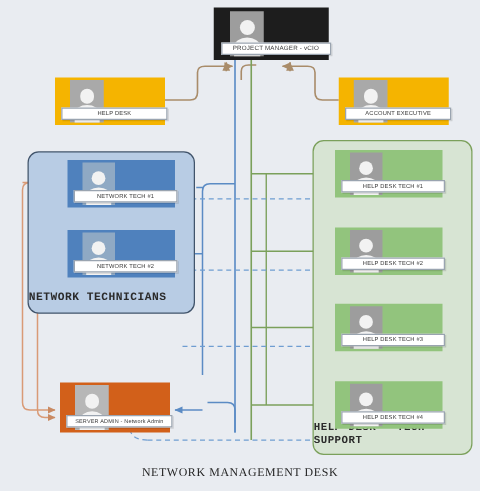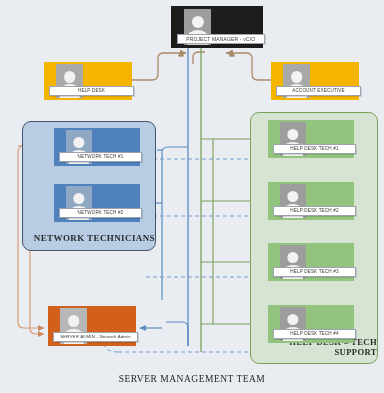--- a/index.html
+++ b/index.html
@@ -15,26 +15,26 @@
 
   
   .group{
     position:absolute;
     border-radius:9px;
     box-sizing:border-box;
   }
   .group-label{
     position:absolute;
     left:0;right:0;
-    text-align:right;
+    text-align:left;
     font-size:8.5px;
     font-weight:bold;
     letter-spacing:.4px;
     color:#2b2b2b;
-    font-family:Liberation Serif, serif;
+    font-family:Liberation Mono, monospace;
   }
   #grp-net{
     left:22px;top:121px;width:134px;height:130px;
     background:#b8cce4;
     border:1.2px solid #41546b;
   }
   #grp-net .group-label{bottom:7px;font-size:9px;}
   #grp-help{
     left:250px;top:112px;width:128px;height:252px;
     background:#d7e4d3;
@@ -311,15 +311,15 @@
   <div class="node n-green" id="node-ht4">
     <div class="frame">
       <div class="photo">
         <div class="head"></div>
         <div class="body"></div>
       </div>
     </div>
     <div class="caption">HELP DESK TECH #4</div>
   </div>
 
-  <div id="footer-title">SERVER MANAGEMENT TEAM</div>
+  <div id="footer-title">NETWORK MANAGEMENT DESK</div>
 
 </div>
 
 </body></html>

